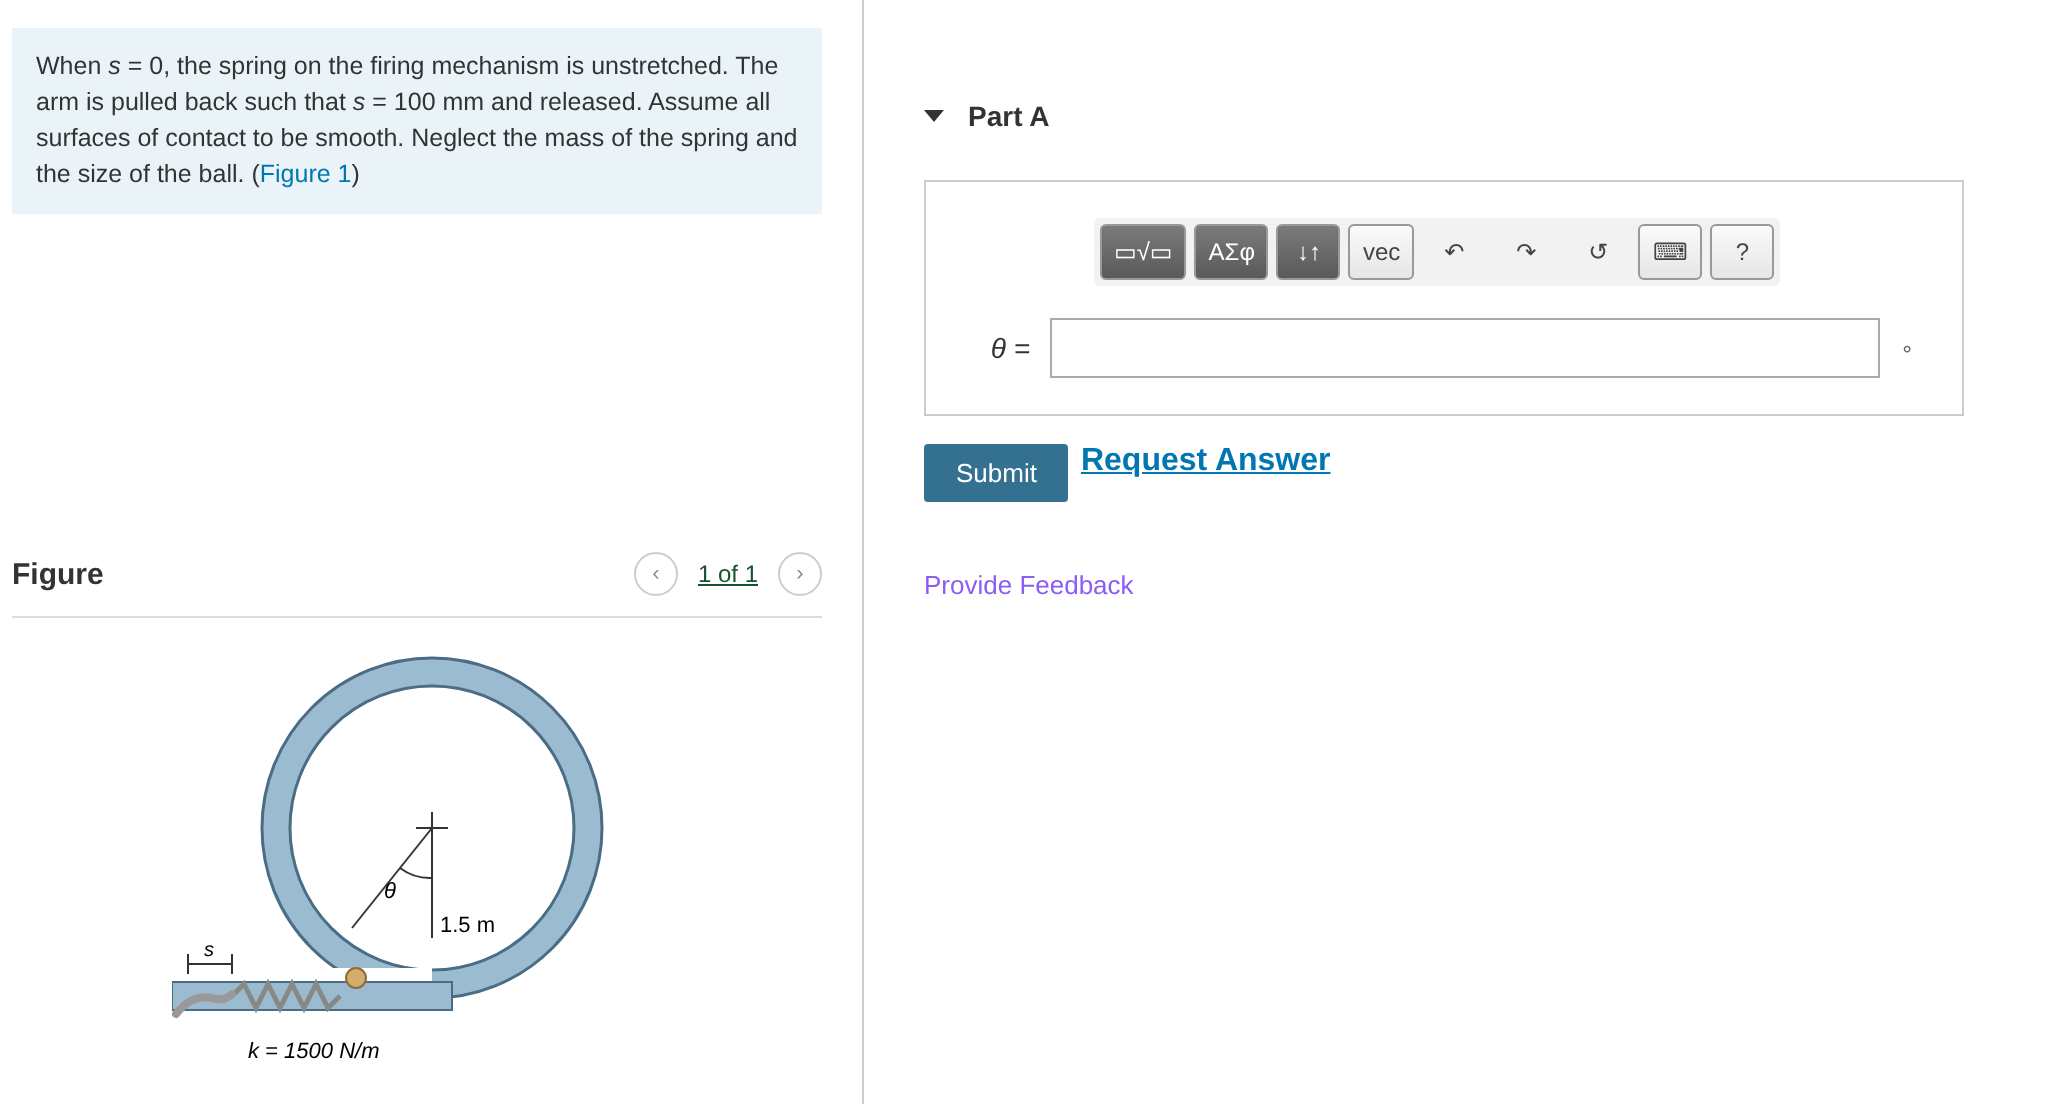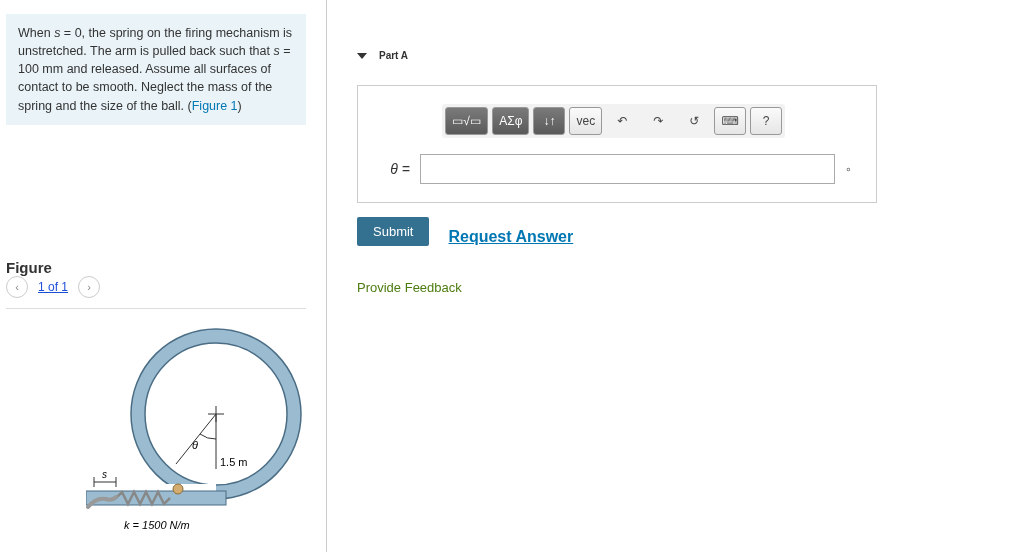--- a/index.html
+++ b/index.html
@@ -1,46 +1,46 @@
 <!DOCTYPE html>
 <html><head>
 <meta charset="utf-8">
 <style>
   * { box-sizing: border-box; margin: 0; padding: 0; }
   body { font-family: Arial, Helvetica, sans-serif; font-size: 13px; color: #333; background: #fff; width: 1024px; height: 552px; overflow: hidden; }
   .container { display: flex; height: 100%; }
-  .left-col { width: 327px; border-right: 1px solid #ccc; padding: 14px 20px 0 6px; display: flex; flex-direction: column; }
+  .left-col { width: 432px; border-right: 1px solid #ccc; padding: 14px 20px 0 6px; display: flex; flex-direction: column; }
   .problem-text { background: #eaf4f8; padding: 10px 12px; font-size: 12.5px; line-height: 1.45; color: #333; }
   .problem-text .fig-link { color: #0077b3; cursor: pointer; }
   .figure { margin-top: auto; }
-  .figure-head { display: flex; padding: 6px 0 10px 0; border-bottom: 1px solid #ddd; flex-direction: column; }
+  .figure-head { display: flex; align-items: center; padding: 6px 0 10px 0; border-bottom: 1px solid #ddd; }
   .figure-title { font-weight: bold; font-size: 15px; flex: 1; }
   .pager { display: flex; align-items: center; gap: 6px; }
   .pager-btn { width: 22px; height: 22px; border: 1px solid #ccc; border-radius: 50%; background: #fff; display: flex; align-items: center; justify-content: center; color: #888; cursor: pointer; font-size: 11px; }
-  .pager-label { font-size: 12px; color: #1d4ed8; padding: 0 4px; text-decoration: underline; }
+  .pager-label { font-size: 12px; color: #14532d; padding: 0 4px; text-decoration: underline; }
   .figure-body { padding: 10px 0 0 80px; }
   .right-col { flex: 1; padding: 50px 30px 0 30px; }
   .part-header { display: flex; align-items: center; gap: 12px; margin-bottom: 24px; }
   .part-toggle { width: 0; height: 0; border-left: 5px solid transparent; border-right: 5px solid transparent; border-top: 6px solid #333; }
-  .part-title { font-weight: bold; font-size: 10px; }
+  .part-title { font-weight: bold; font-size: 14px; }
   .question { font-size: 12.5px; margin-bottom: 14px; }
   .instructions { font-weight: bold; font-size: 12.5px; margin-bottom: 14px; }
   .answer-box { border: 1px solid #ccc; padding: 18px 24px; max-width: 520px; }
   .toolbar { display: flex; gap: 4px; align-items: center; margin-bottom: 16px; margin-left: 60px; background: #f2f2f2; padding: 3px; border-radius: 3px; width: fit-content; }
   .tool-btn { height: 28px; min-width: 32px; padding: 0 6px; border: 1px solid #999; border-radius: 3px; background: linear-gradient(#7a7a7a,#5a5a5a); color: #fff; display: flex; align-items: center; justify-content: center; font-size: 12px; cursor: pointer; }
   .tool-btn.light { background: linear-gradient(#fafafa,#e6e6e6); color: #444; }
   .tool-btn.invisible { background: transparent; border: none; color: #444; }
   .input-row { display: flex; align-items: center; gap: 10px; }
   .var-label { font-style: italic; font-size: 14px; min-width: 28px; text-align: right; }
   .answer-input { flex: 1; height: 30px; border: 1px solid #aaa; padding: 0 6px; font-size: 13px; }
   .unit { font-size: 11px; color: #666; }
-  .submit-row { display: flex; align-items: flex-end; gap: 19px; margin-top: 14px; }
+  .submit-row { display: flex; align-items: flex-start; gap: 6px; margin-top: 14px; }
   .submit-btn { background: #34708f; color: #fff; border: none; padding: 7px 16px; font-size: 13px; cursor: pointer; border-radius: 2px; }
   .req-answer { color: #0077b3; font-weight: bold; font-size: 16px; text-decoration: underline; cursor: pointer; }
-  .feedback { color: #4d7c0f; font-size: 13px; margin-top: 34px; cursor: pointer; }
+  .feedback { color: #8b5cf6; font-size: 13px; margin-top: 34px; cursor: pointer; }
 </style>
 </head>
 <body>
 
 <div class="container">
   <div class="left-col">
     <div class="problem-text">
       <span>When </span><i>s</i><span> = 0, the spring on the firing mechanism is unstretched. The arm is pulled back such that </span><i>s</i><span> = 100 mm and released. Assume all surfaces of contact to be smooth. Neglect the mass of the spring and the size of the ball. (</span><span class="fig-link">Figure 1</span><span>)</span>
     </div>
 

